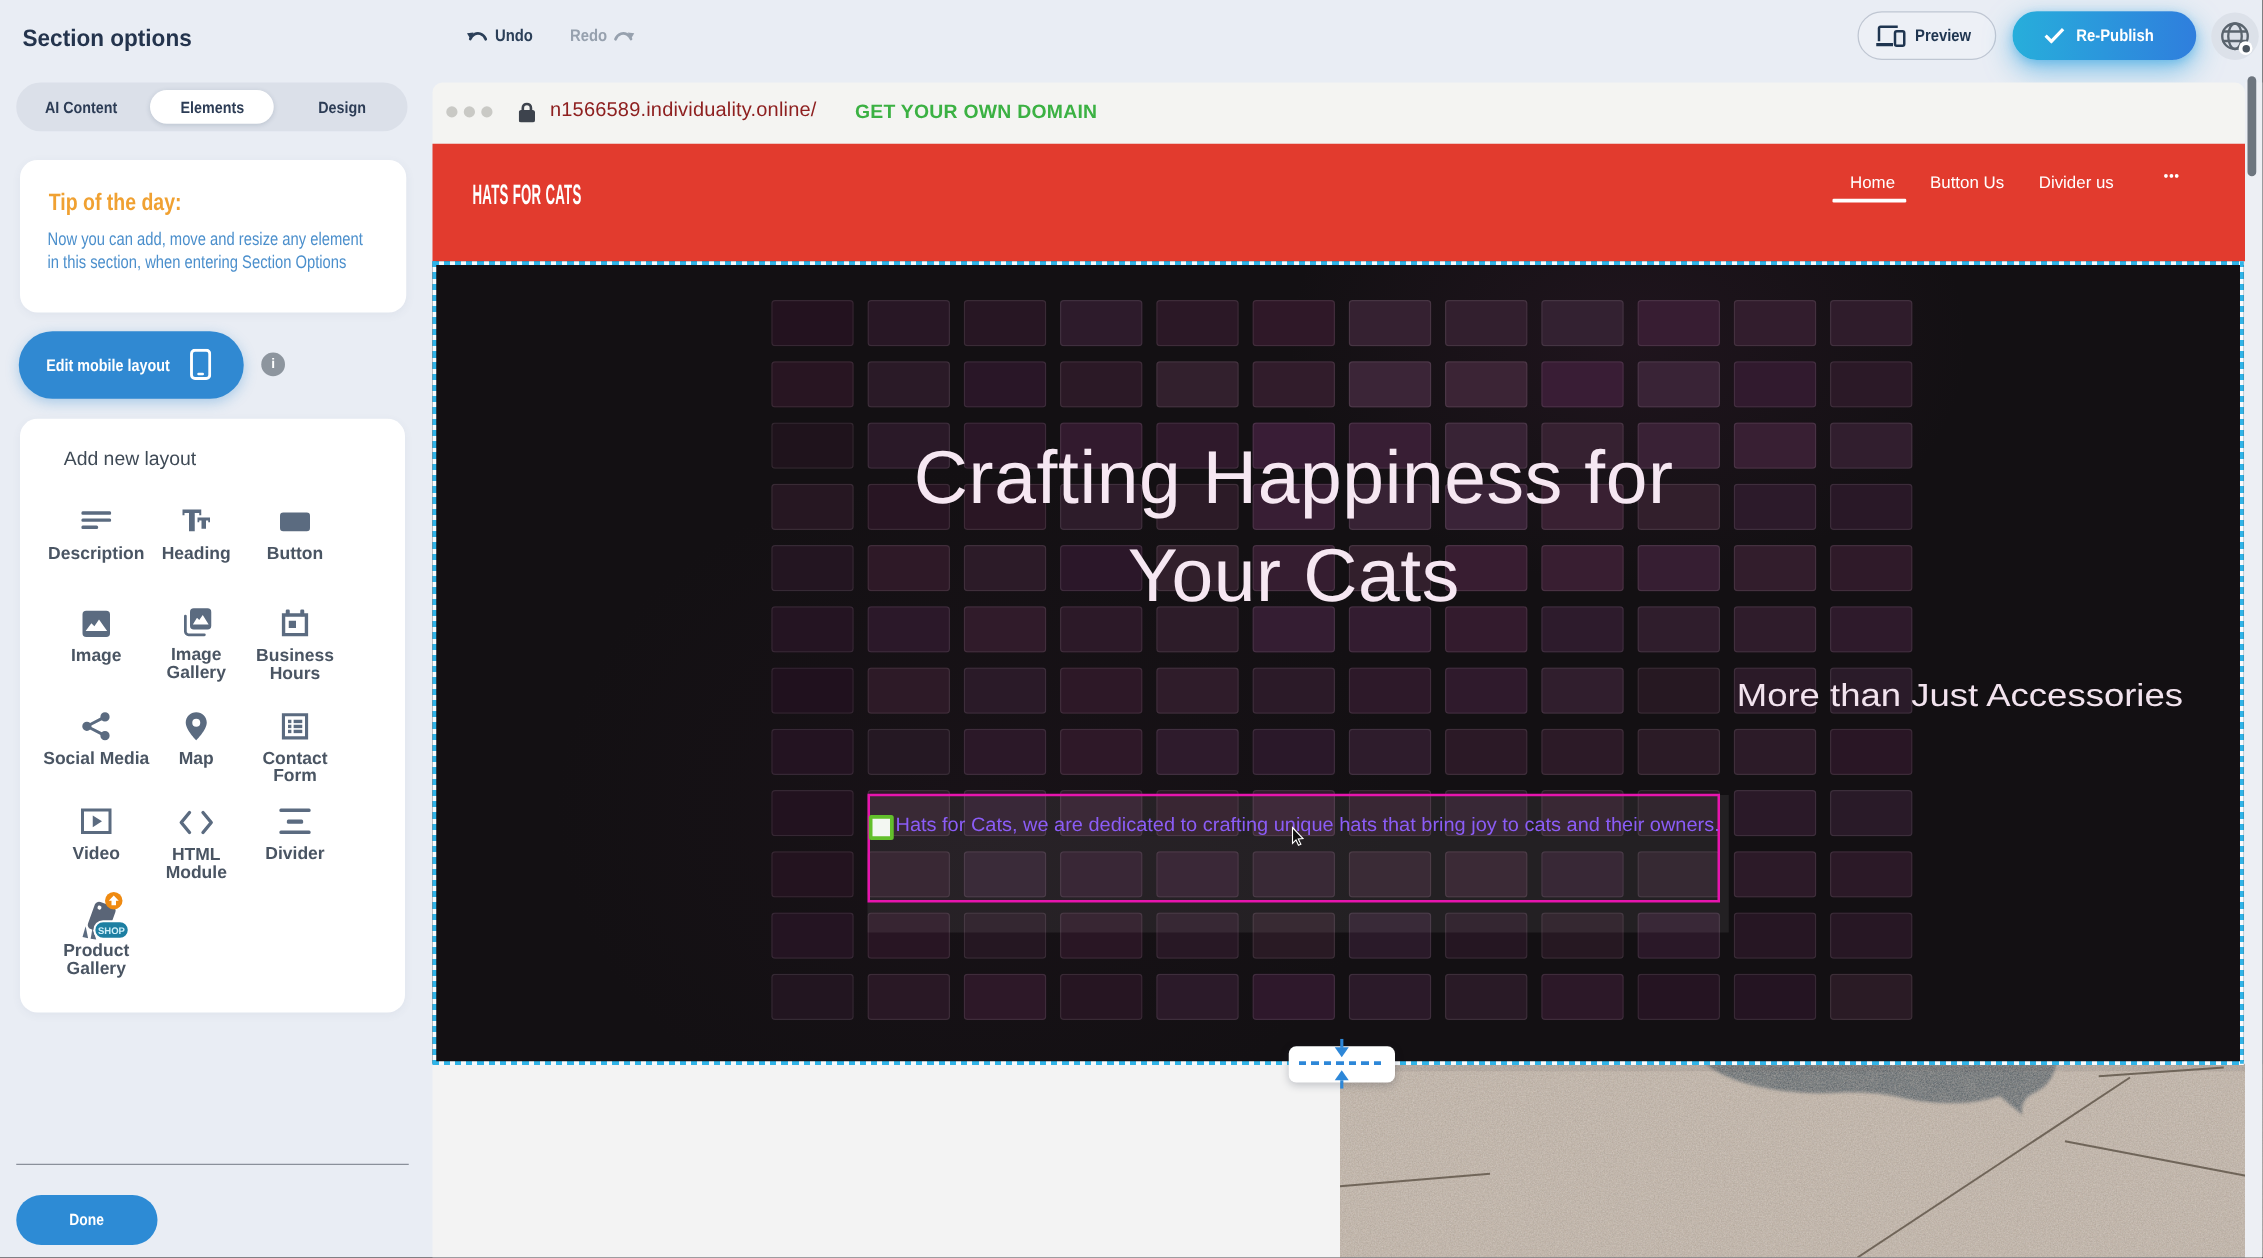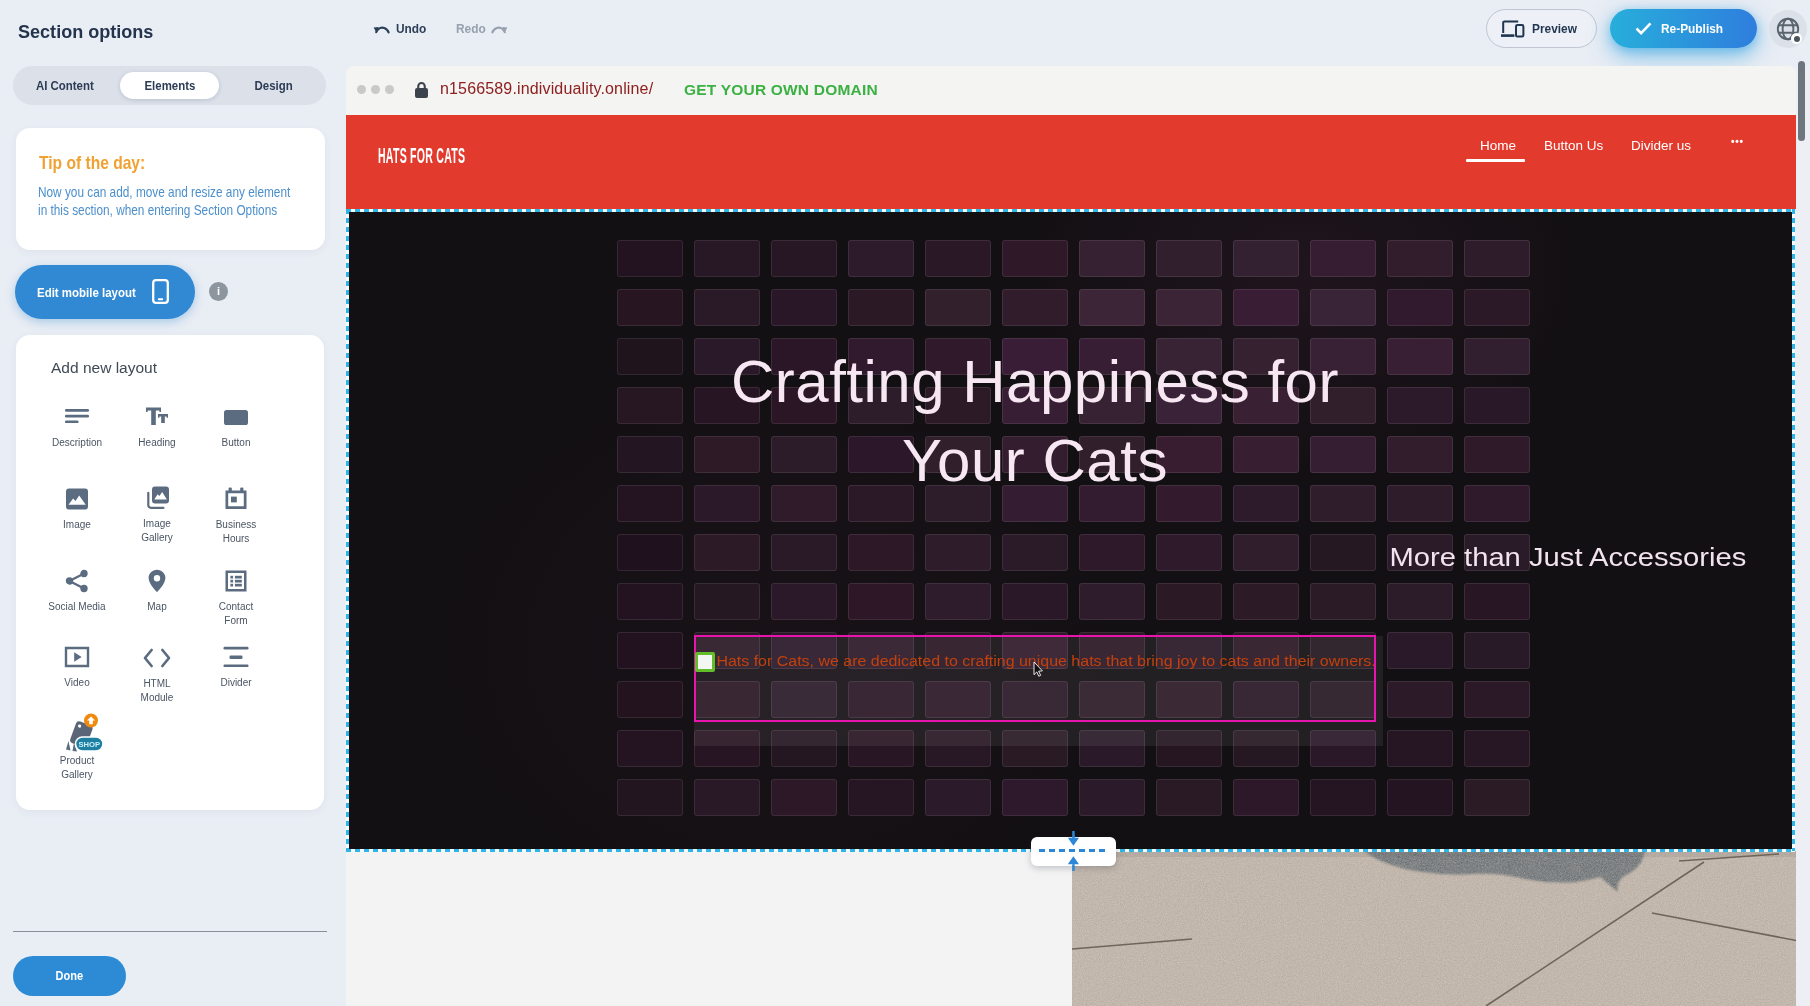--- a/index.html
+++ b/index.html
@@ -42,21 +42,21 @@
   box-shadow:0 3px 10px rgba(48,137,210,.35); display:flex; align-items:center; }
 .editbtn .tx { margin-left:22px; font-size:13.5px; font-weight:bold; color:#fff; display:inline-block;
   transform:scaleX(.85); transform-origin:left center; white-space:nowrap; }
 .editbtn .ph { position:absolute; left:137px; top:14px; display:flex; }
 .info { left:209px; top:282px; width:19px; height:19px; border-radius:50%; background:#8d959e;
   color:#fff; font-size:11px; font-weight:bold; text-align:center; line-height:19px; }
 .addcard { left:16px; top:335px; width:308px; height:475px; box-shadow:0 2px 8px rgba(70,90,120,.06); }
 .add-h { left:51px; top:359px; font-size:15.5px; color:#3f4a56; }
 .cell { position:absolute; width:96px; margin-left:-48px; text-align:center; }
 .cell .ic { height:30px; display:flex; align-items:center; justify-content:center; }
-.cell .lb { margin-top:4px; font-size:10px; line-height:13.5px; color:#4a5563; }
+.cell .lb { margin-top:4px; font-size:14px; line-height:13.5px; color:#4a5563;font-weight:bold; }
 .sep { left:13px; top:931px; width:314px; height:1px; background:#8a909a; }
 .done { left:13px; top:956px; width:113px; height:40px; border-radius:20px; background:#2d8bd5;
   color:#fff; font-size:13px; font-weight:bold; text-align:center; line-height:40px; }
 .done .cx { transform-origin:center; transform:scaleX(.85); }
 
 
 .bbar { left:346px; top:66px; width:1450px; height:49px; background:#f4f4f2; border-radius:8px 8px 0 0; }
 .dot { width:9px; height:9px; border-radius:50%; background:#c9c9c5; position:absolute; top:85px; }
 .url { left:440px; top:80px; font-size:16px; letter-spacing:.15px; color:#8e2020; }
 .domain { left:684px; top:81px; font-size:15.5px; font-weight:bold; color:#3bb143; letter-spacing:.2px; }
@@ -74,21 +74,21 @@
 .tl { position:absolute; width:66px; border-radius:3px; box-shadow:inset 0 0 0 1px rgba(255,255,255,.09); }
 .ant-h { left:346px; width:1449px; height:3px; background:repeating-linear-gradient(90deg,#2fb4e8 0 5px,#f6fbfe 5px 9px); }
 .ant-v { top:209px; width:3px; height:642px; background:repeating-linear-gradient(180deg,#2fb4e8 0 5px,#f6fbfe 5px 9px); }
 .h1 { left:346px; top:342px; width:1378px; text-align:center; font-size:60px; line-height:79px;
   color:#f6e7f2; letter-spacing:.5px; }
 .sub { left:346px; top:545px; width:1378px; text-align:right; font-size:25.5px; line-height:1;
   color:#f2e3ee; }
 .sub .wx { display:inline-block; transform:scaleX(1.145); transform-origin:center; }
 .hover { left:694px; top:636px; width:689px; height:110px; background:rgba(255,255,255,.07); }
 .pinkbox { left:694px; top:635px; width:682px; height:87px; border:2px solid #e715ae; }
-.desc { left:694px; top:649px; width:682px; text-align:center; font-size:15.5px; line-height:23px; color:#c2410c; }
+.desc { left:694px; top:649px; width:682px; text-align:center; font-size:15.5px; line-height:23px; color:#8b5cf6; }
 .desc .l1 { padding-left:22px; }
 .desc .cx { transform:scaleX(1.03); transform-origin:center; }
 .handle { left:695px; top:652px; width:20px; height:20px; background:#f3f7f2; border:3px solid #62bf2b; border-radius:2px; }
 
 
 .white { left:346px; top:851px; width:726px; height:155px; background:#f3f3f3; }
 .pave { left:1072px; top:851px; width:738px; height:155px; }
 .widget { left:1031px; top:837px; width:85px; height:29px; background:#fff; border-radius:6px;
   box-shadow:0 2px 7px rgba(30,40,60,.25); }
 .wline { left:1039px; top:849px; width:69px; height:3px;

